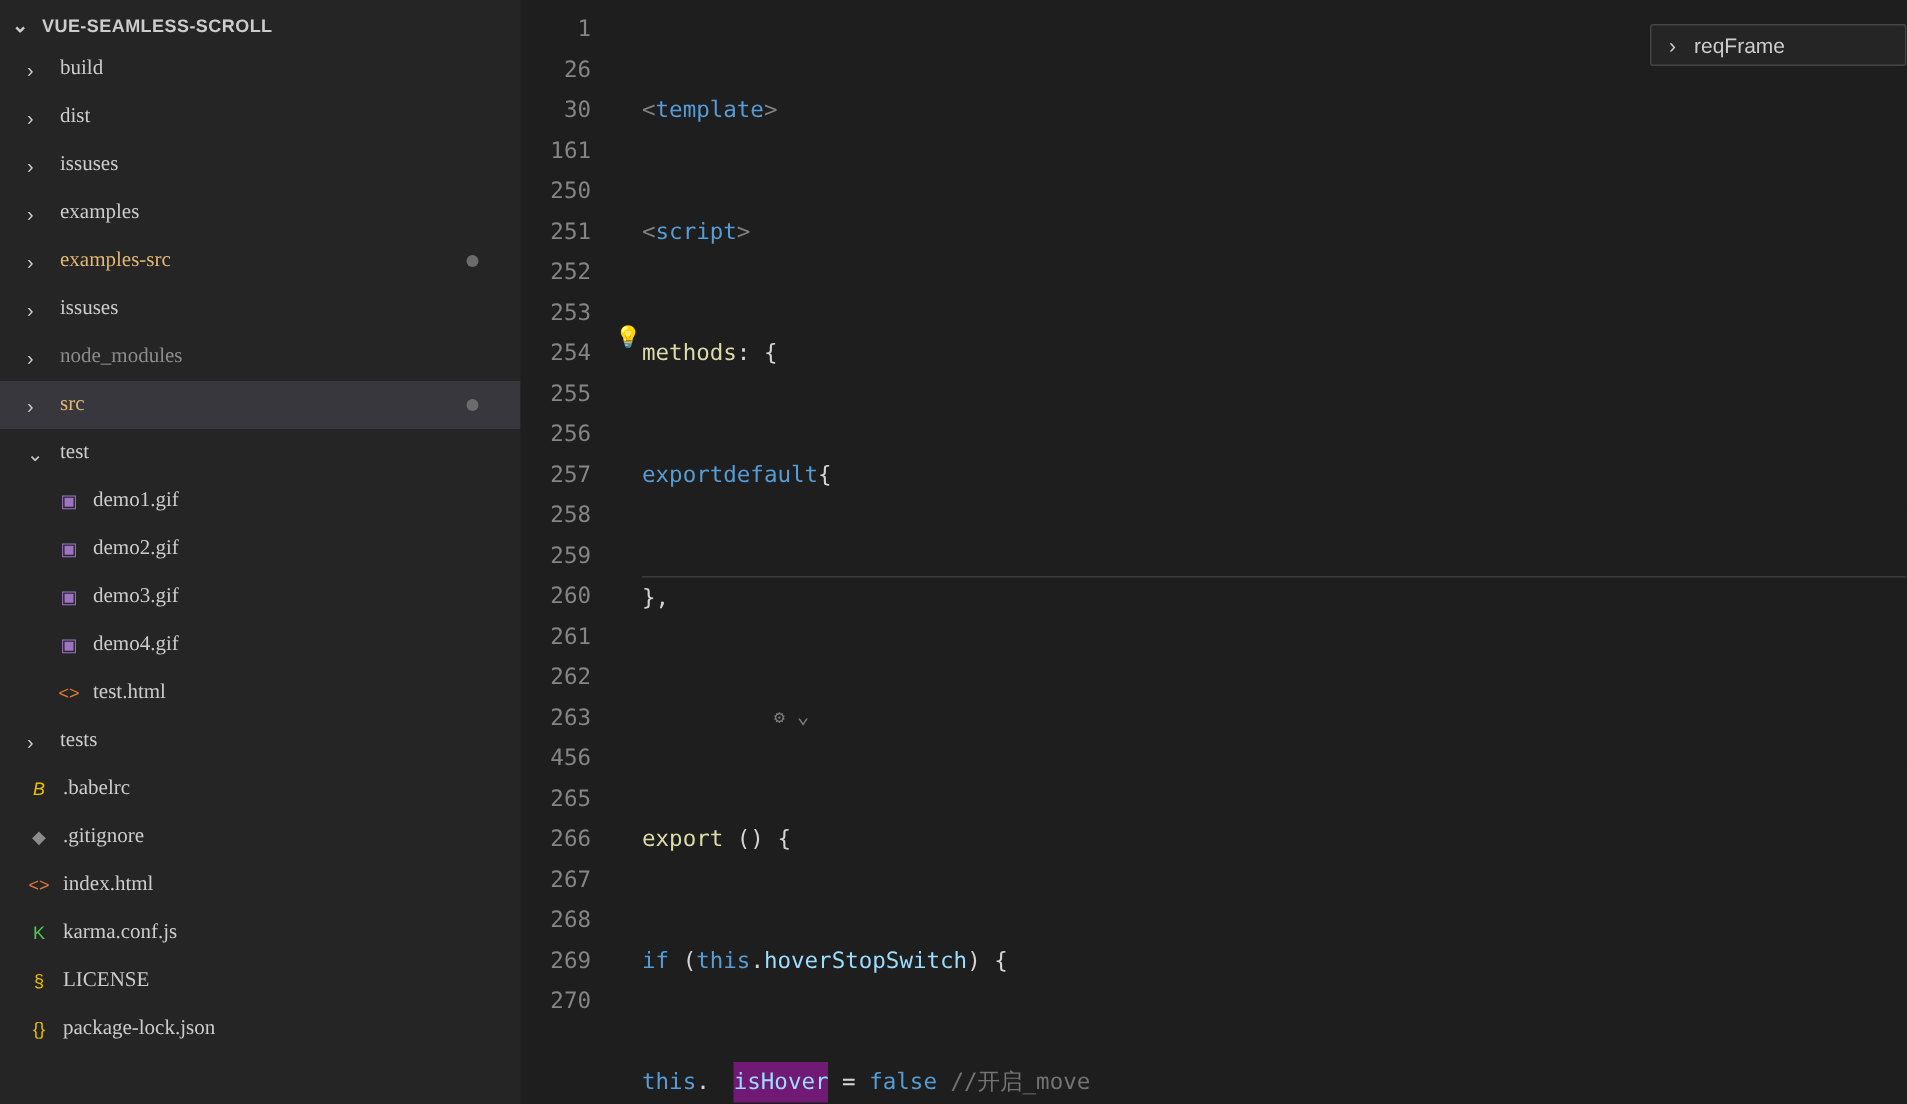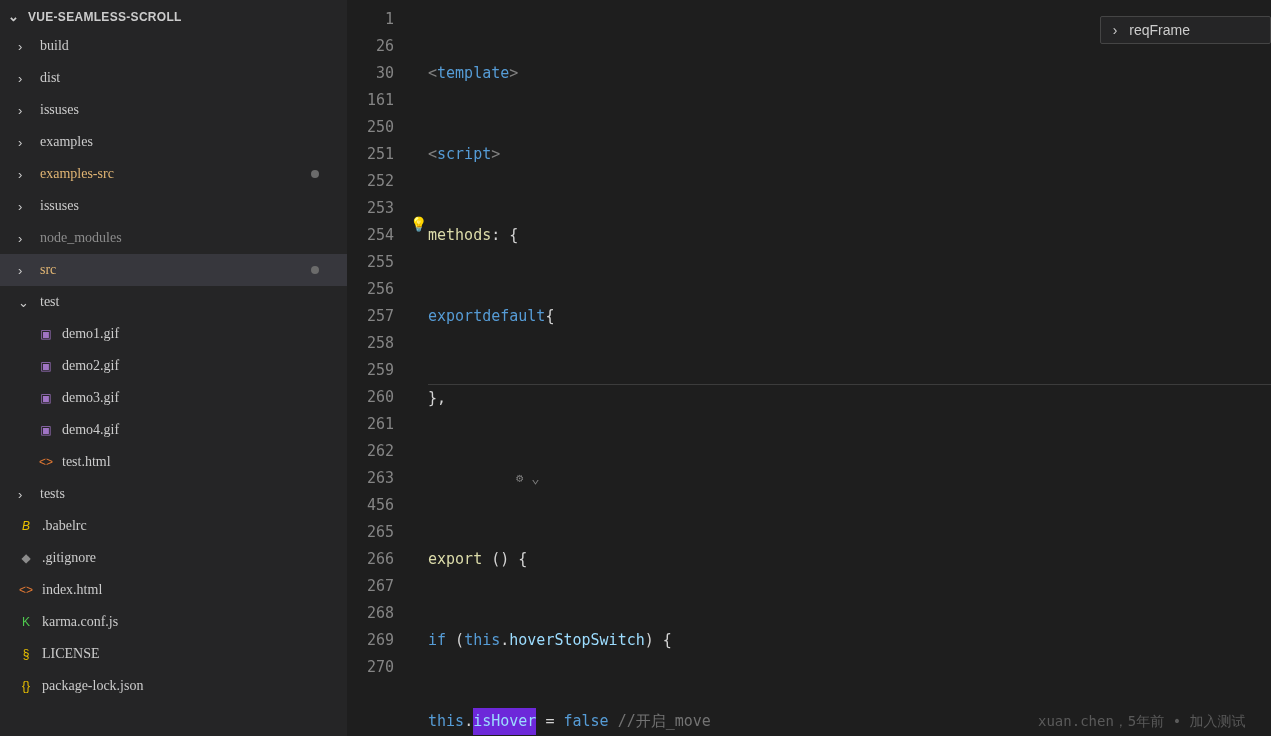--- a/index.html
+++ b/index.html
@@ -104,21 +104,21 @@
   }
   .line { height:27px; position:relative; display:flex; align-items:center;}
   .line.sep { border-top: 1px solid #3c3c3c; }
   .tok-punc { color:#d4d4d4; }
   .tok-tag  { color:#808080; }
   .tok-kw   { color:#569cd6; }
   .tok-fn   { color:#dcdcaa; }
   .tok-prop { color:#9cdcfe; }
   .tok-this { color:#569cd6; }
   .tok-cmt  { color:#737373; }
-  .hl-sel   { background:#6d28d9; }
+  .hl-sel   { background:#701a75;margin-left:16px; }
   .codelens { color:#7e7e7e; font-size:14px; height:27px; display:flex; align-items:center; padding-left: 88px;}
   .codelens .gear { font-size:12px; margin-right:8px;}
   .inline-blame { color:#5a5a5a; position:absolute; left:610px; font-size:14px;}
 </style>
 </head>
 <body>
 
 <div class="sidebar">
   <div class="opened-editors"></div>
 
@@ -266,21 +266,21 @@
 
     <div class="code-lines">
       <div class="line"><span class="tok-tag">&lt;</span><span class="tok-kw">template</span><span class="tok-tag">&gt;</span></div>
       <div class="line"><span class="tok-tag">&lt;</span><span class="tok-kw">script</span><span class="tok-tag">&gt;</span></div>
       <div class="line">    <span class="tok-fn">methods</span><span class="tok-punc">: {</span></div>
       <div class="line">  <span class="tok-kw">export</span> <span class="tok-kw">default</span> <span class="tok-punc">{</span></div>
       <div class="line sep">      <span class="tok-punc">},</span></div>
       <div class="codelens"><span class="gear">⚙</span><span>⌄</span></div>
       <div class="line">      <span class="tok-fn">export</span><span class="tok-punc"> () {</span></div>
       <div class="line">        <span class="tok-kw">if</span><span class="tok-punc"> (</span><span class="tok-this">this</span><span class="tok-punc">.</span><span class="tok-prop">hoverStopSwitch</span><span class="tok-punc">) {</span></div>
-      <div class="line">          <span class="tok-this">this</span><span class="tok-punc">.</span><span class="tok-prop hl-sel">isHover</span><span class="tok-punc"> = </span><span class="tok-kw">false</span><span class="tok-cmt"> //开启_move</span><span class="inline-blame">xuan.chen，5年前 • 加入测试</span></div>
+      <div class="line">          <span class="tok-this">this</span><span class="tok-punc">.</span><span class="tok-prop hl-sel">isHover</span><span class="tok-punc"> = </span><span class="tok-kw">false</span><span class="tok-cmt"> //开启_move</span></div>
       
       
       
       
       
       
       
       
       
       

